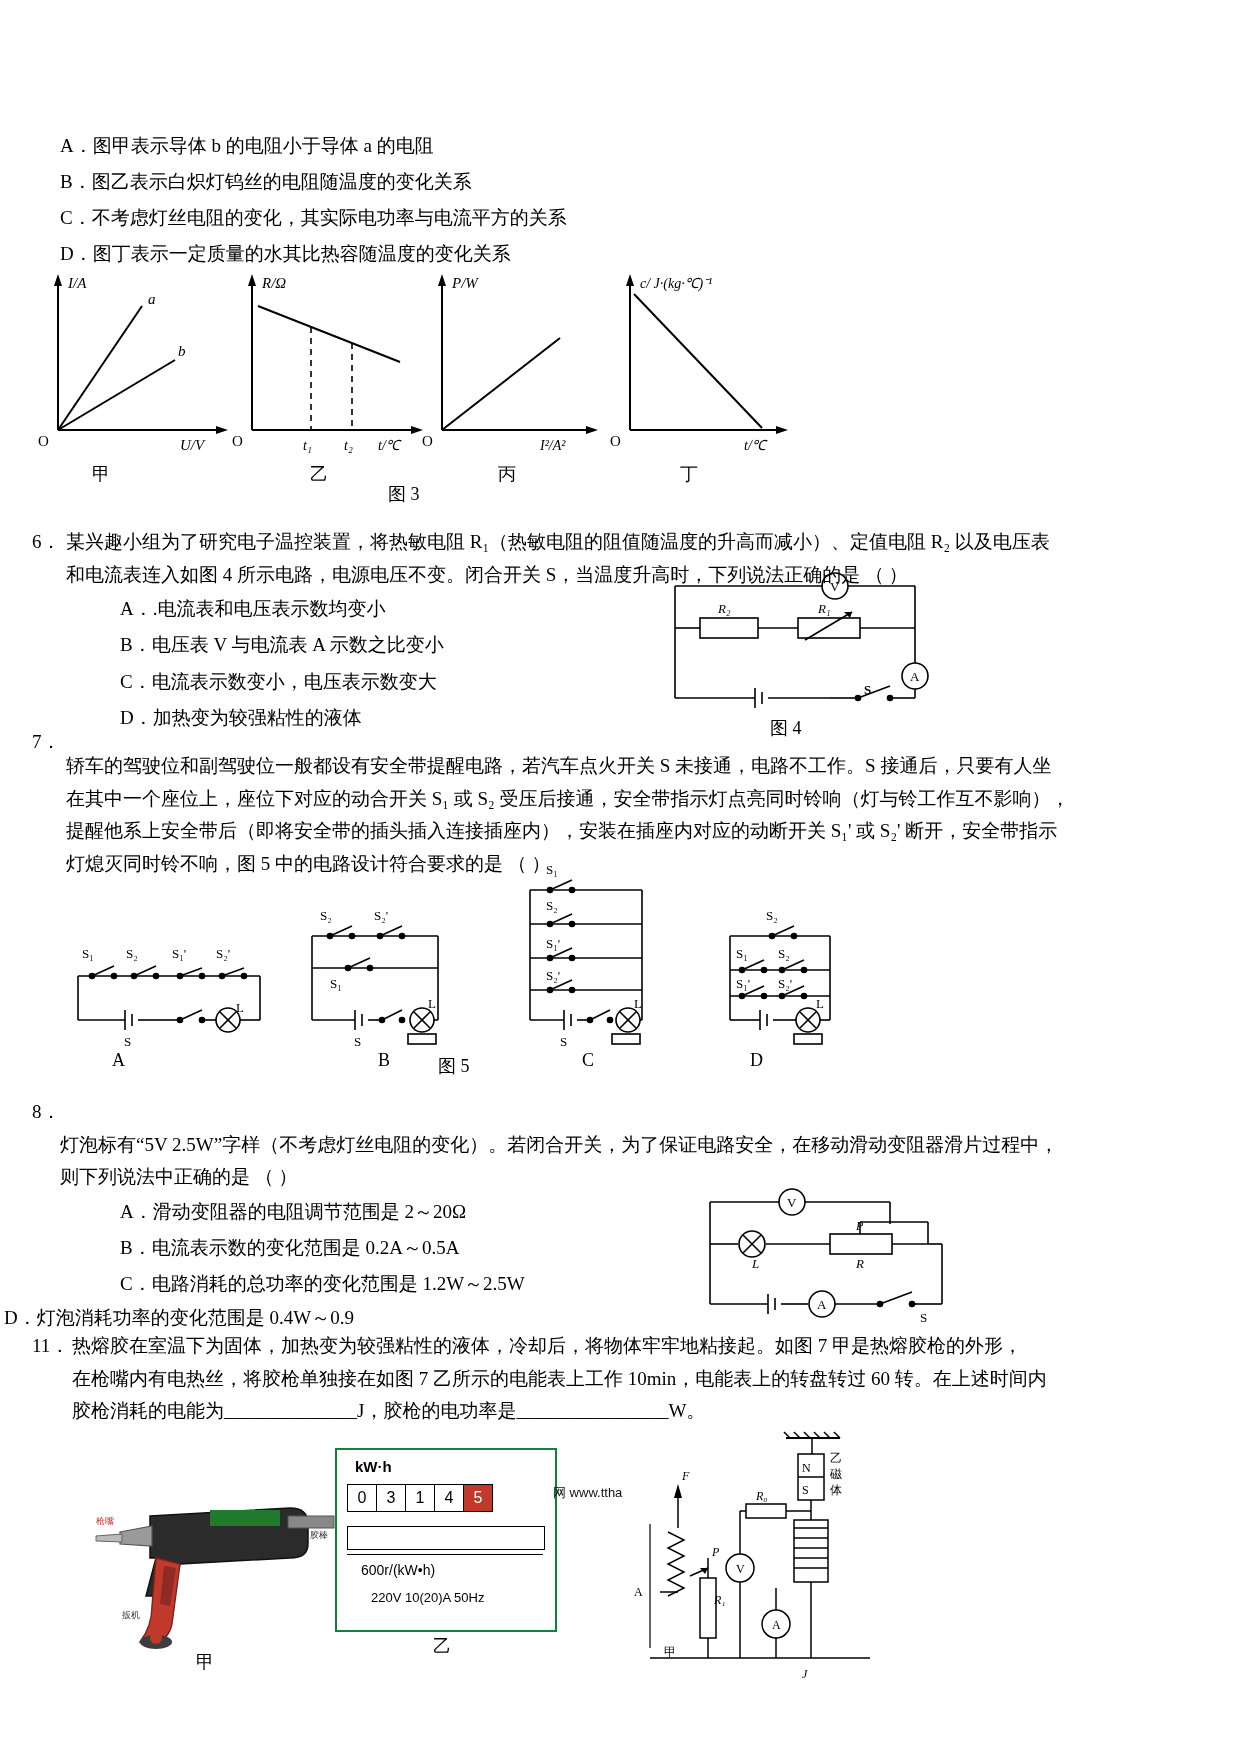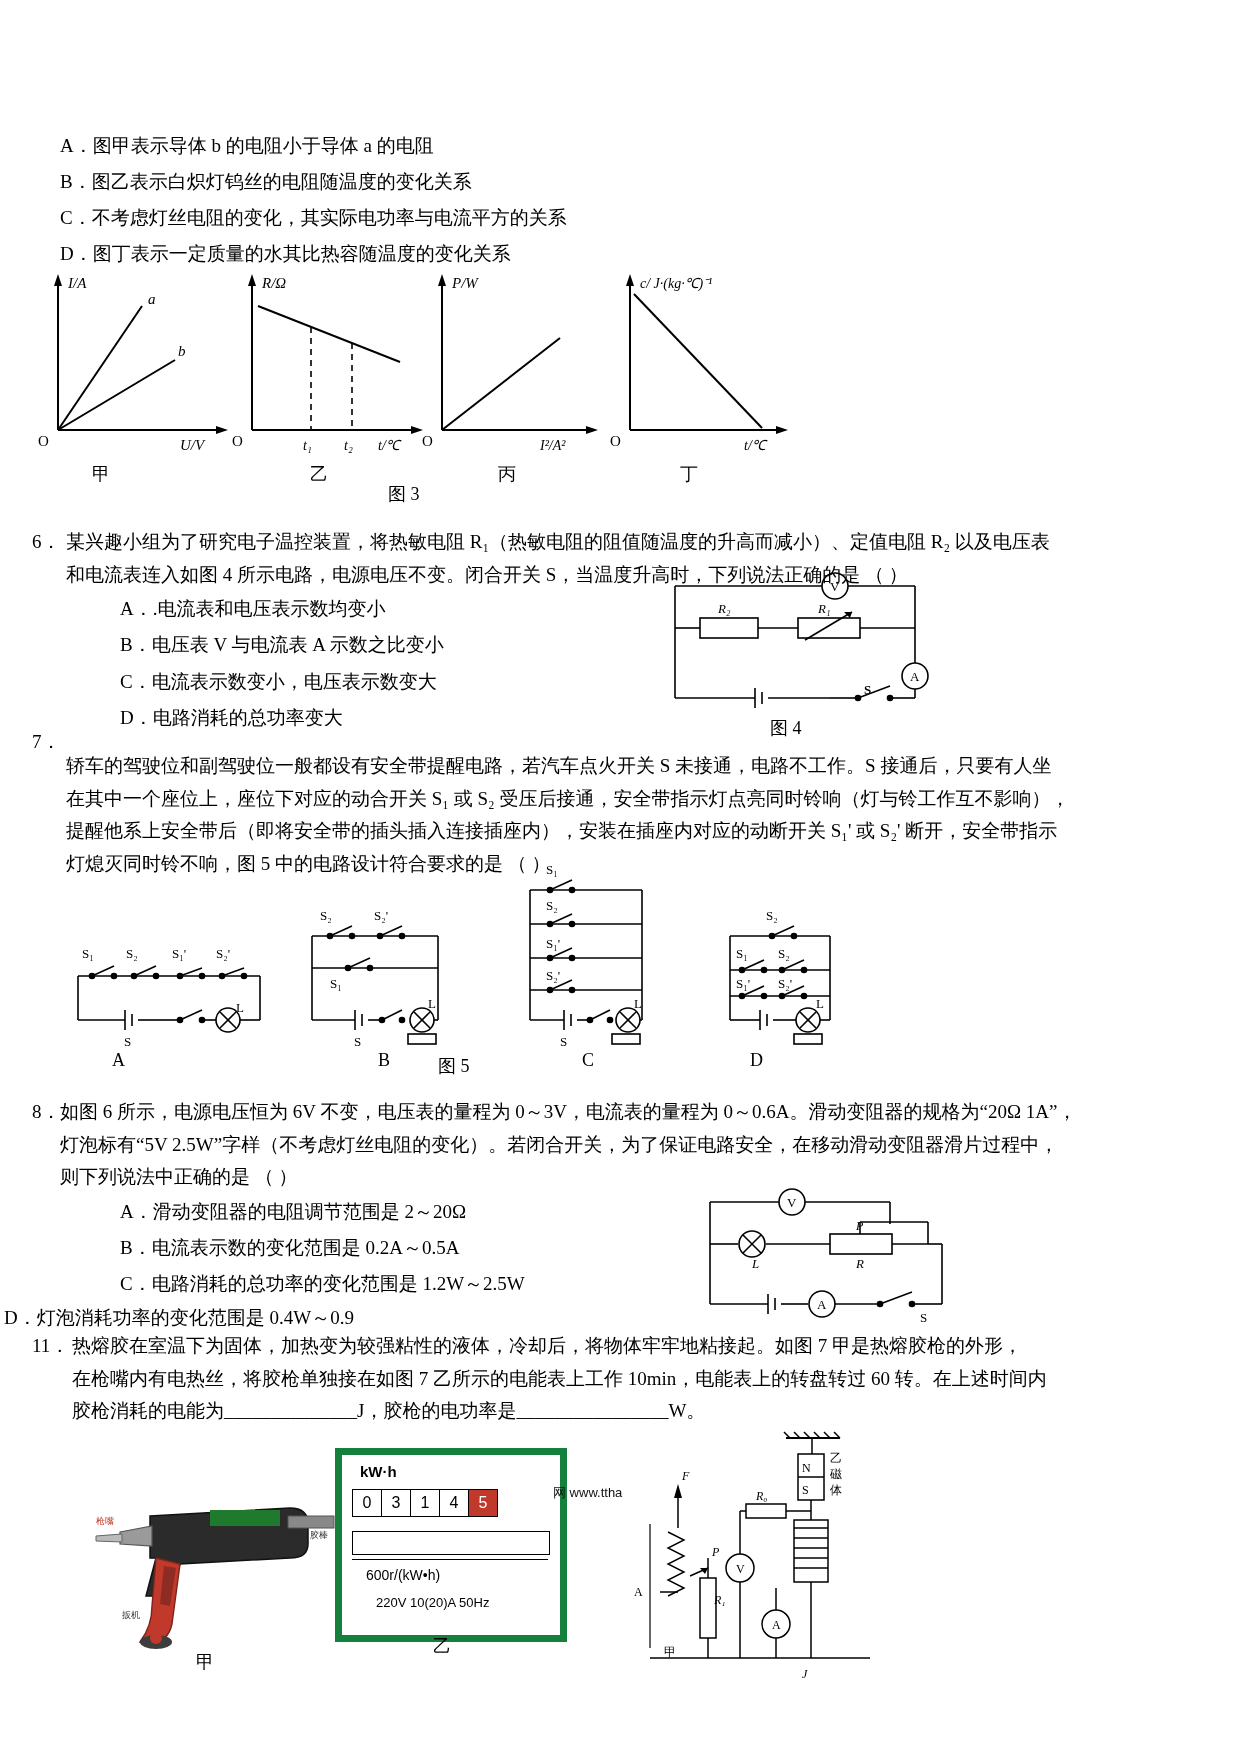--- a/index.html
+++ b/index.html
@@ -95,21 +95,21 @@
       <span style="width:34px;flex:none;">6．</span>
       <span style="flex:1;">
         <span>某兴趣小组为了研究电子温控装置，将热敏电阻 R₁（热敏电阻的阻值随温度的升高而减小）、定值电阻 R₂ 以及电压表</span><br>
         <span>和电流表连入如图 4 所示电路，电源电压不变。闭合开关 S，当温度升高时，下列说法正确的是      （        ）</span>
       </span>
     </div>
     <div style="margin-left:28px;">
       <div class="opt">A．.电流表和电压表示数均变小</div>
       <div class="opt">B．电压表 V 与电流表 A 示数之比变小</div>
       <div class="opt">C．电流表示数变小，电压表示数变大</div>
-      <div class="opt">D．电路消耗的总功率变大</div>
+      <div class="opt">D．加热变为较强粘性的液体</div>
     </div>
   </div>
 
   <div class="qwrap" style="left:650px;top:560px;">
     <svg width="330" height="140" viewBox="0 0 330 140">
       <g stroke="#000" fill="none" stroke-width="1.6">
         <circle cx="185" cy="18" r="13"></circle>
         <line x1="25" y1="18" x2="172" y2="18"></line>
         <line x1="198" y1="18" x2="265" y2="18"></line>
         <line x1="25" y1="18" x2="25" y2="60"></line>
@@ -319,21 +319,21 @@
     <div style="position:absolute;left:348px;top:202px;font-size:18px;">B</div>
     <div style="position:absolute;left:552px;top:202px;font-size:18px;">C</div>
     <div style="position:absolute;left:720px;top:202px;font-size:18px;">D</div>
     <div style="position:absolute;left:408px;top:206px;font-size:18px;">图 5</div>
   </div>
 
   <div class="qwrap" style="left:32px;top:1088px;width:1180px;">
     <div class="q" style="display:flex;">
       <span style="width:28px;flex:none;">8．</span>
       <span style="flex:1;">
-        <span>如图 6 所示，电源电压恒为 6V 不变，电压表的量程为 0～3V，电流表的量程为 0～0.6A。滑动变阻器的规格为“20Ω   1A”，</span><br>
+        <br>
         <span>灯泡标有“5V   2.5W”字样（不考虑灯丝电阻的变化）。若闭合开关，为了保证电路安全，在移动滑动变阻器滑片过程中，</span><br>
         <span>则下列说法中正确的是    （        ）</span>
       </span>
     </div>
     <div style="margin-left:28px;">
       <div class="opt">A．滑动变阻器的电阻调节范围是 2～20Ω</div>
       <div class="opt">B．电流表示数的变化范围是 0.2A～0.5A</div>
       <div class="opt">C．电路消耗的总功率的变化范围是 1.2W～2.5W</div>
     </div>
     <div class="q" style="margin-left:-28px;">D．灯泡消耗功率的变化范围是 0.4W～0.9</div>
@@ -404,21 +404,21 @@
       <ellipse cx="96" cy="196" rx="16" ry="7" fill="#3d3d3d"></ellipse>
       <circle cx="96" cy="192" r="6" fill="#c0392b"></circle>
       <text x="36" y="78" font-size="9" fill="#c0392b" font-family="'Liberation Sans',sans-serif">枪嘴</text>
       <text x="250" y="92" font-size="9" fill="#333" font-family="'Liberation Sans',sans-serif">胶棒</text>
       <text x="62" y="172" font-size="9" fill="#333" font-family="'Liberation Sans',sans-serif">扳机</text>
     </svg>
     <div style="position:absolute;left:136px;top:204px;font-size:18px;">甲</div>
   </div>
 
   <div class="qwrap" style="left:335px;top:1440px;">
-    <div style="position:relative;width:218px;height:180px;border:7px solid #15803d;background:#fff;">
+    <div style="position:relative;width:218px;height:180px;border:2px solid #15803d;background:#fff;">
       <div style="position:absolute;left:18px;top:8px;font-size:15px;font-weight:bold;font-family:'Liberation Sans',sans-serif;">kW·h</div>
       <div style="position:absolute;left:10px;top:34px;display:flex;border:1.5px solid #000;">
         <div style="width:28px;height:26px;border-right:1.5px solid #000;text-align:center;line-height:26px;font-size:16px;font-family:'Liberation Sans',sans-serif;">0</div>
         <div style="width:28px;height:26px;border-right:1.5px solid #000;text-align:center;line-height:26px;font-size:16px;font-family:'Liberation Sans',sans-serif;">3</div>
         <div style="width:28px;height:26px;border-right:1.5px solid #000;text-align:center;line-height:26px;font-size:16px;font-family:'Liberation Sans',sans-serif;">1</div>
         <div style="width:28px;height:26px;border-right:1.5px solid #000;text-align:center;line-height:26px;font-size:16px;font-family:'Liberation Sans',sans-serif;">4</div>
         <div style="width:28px;height:26px;background:#c0392b;color:#fff;text-align:center;line-height:26px;font-size:16px;font-family:'Liberation Sans',sans-serif;">5</div>
       </div>
       <div style="position:absolute;left:10px;top:76px;width:196px;height:22px;border:1px solid #000;"></div>
       <div style="position:absolute;left:10px;top:104px;width:196px;height:0;border-top:1.5px solid #000;"></div>

